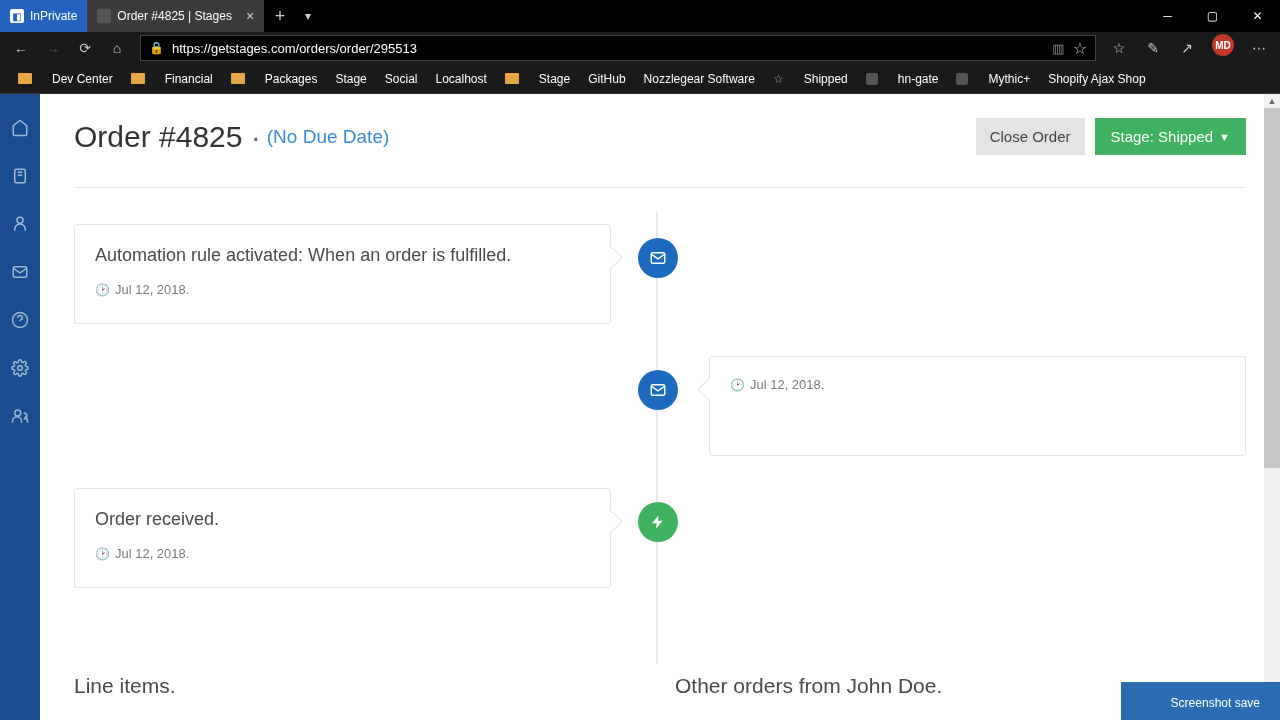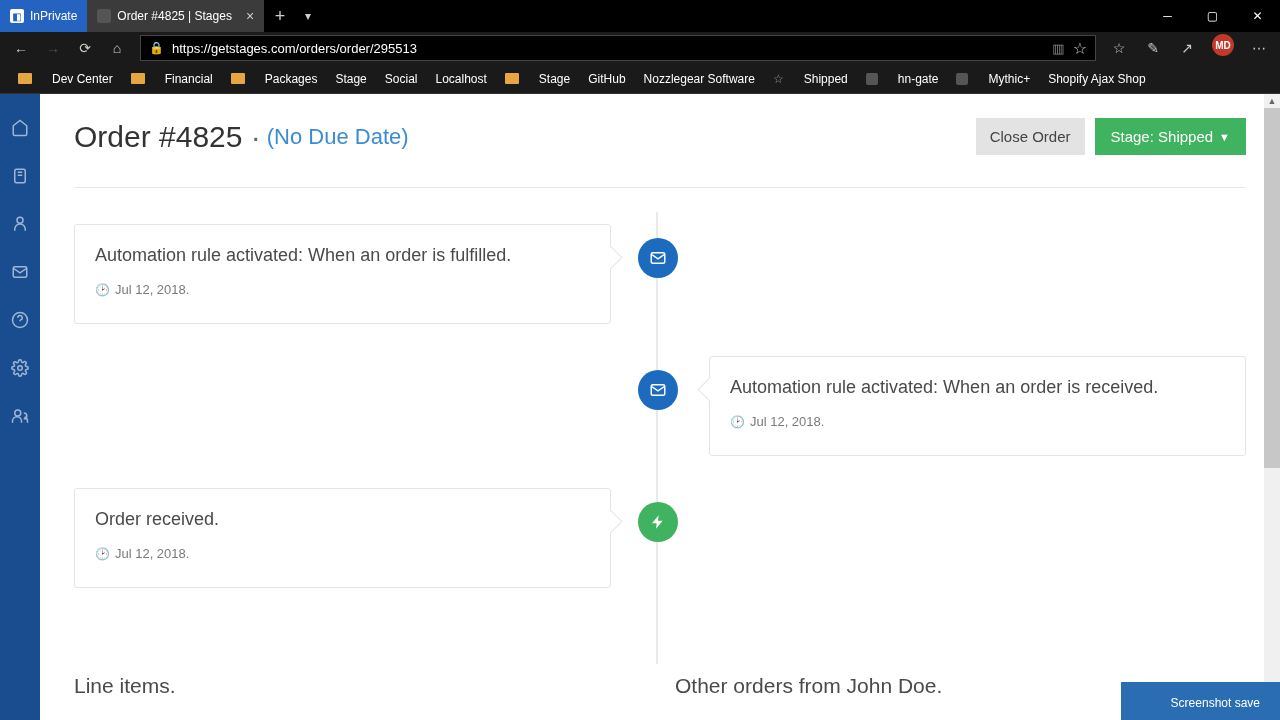--- a/index.html
+++ b/index.html
@@ -43,21 +43,21 @@
 
 .app-body { flex: 1; display: flex; background: #1a4d8f; overflow: hidden; }
 .sidebar { width: 40px; background: #1a4d8f; padding-top: 24px; display: flex; flex-direction: column; align-items: center; gap: 28px; }
 .side-icon { width: 20px; height: 20px; color: #9db6d6; display: flex; align-items: center; justify-content: center; font-size: 16px; cursor: pointer; }
 
 .content { flex: 1; background: #fff; overflow-y: auto; position: relative; }
 .content-inner { padding: 24px 34px 0 34px; }
 .order-header { display: flex; align-items: center; margin-bottom: 32px; }
 .order-title { font-size: 30px; font-weight: 400; color: #333; }
 .order-title .dot { color: #666; }
-.due-date { font-size: 22px; color: #3a8cd6; margin-left: 6px; }
+.due-date { font-size: 19px; color: #3a8cd6; margin-left: 6px; }
 .order-actions { margin-left: auto; display: flex; gap: 10px; }
 .btn-close-order { background: #e3e3e3; border: none; padding: 2px 14px; font-size: 15px; color: #444; cursor: pointer; }
 .btn-stage { background: #3fb35f; border: none; padding: 10px 16px; font-size: 15px; color: #fff; cursor: pointer; display: flex; align-items: center; gap: 6px; }
 .caret { font-size: 11px; }
 
 .divider { height: 1px; background: #e7e7e7; margin-bottom: 36px; }
 
 .timeline { position: relative; min-height: 400px; }
 .timeline-line { position: absolute; left: 582px; top: -12px; bottom: -40px; width: 2px; background: #e7e9eb; }
 
@@ -267,21 +267,20 @@
           </div>
 
           <div class="tl-row">
             <div class="tl-node blue" style="top:14px">
               <svg width="18" height="18" viewBox="0 0 24 24" fill="none" stroke="#fff" stroke-width="2">
                   <rect x="3" y="5" width="18" height="14" rx="2"></rect>
                   <path d="M3 7l9 6 9-6"></path>
                 </svg>
             </div>
             <div class="tl-card right">
-              <div class="tl-card-title">Automation rule activated: When an order is received.</div>
               <div class="tl-card-date">
                   <span class="clock">🕑</span>
                   <span>Jul 12, 2018.</span>
                 </div>
             </div>
           </div>
 
           <div class="tl-row">
             <div class="tl-node green" style="top:14px">
               <svg width="16" height="16" viewBox="0 0 24 24" fill="#fff">

